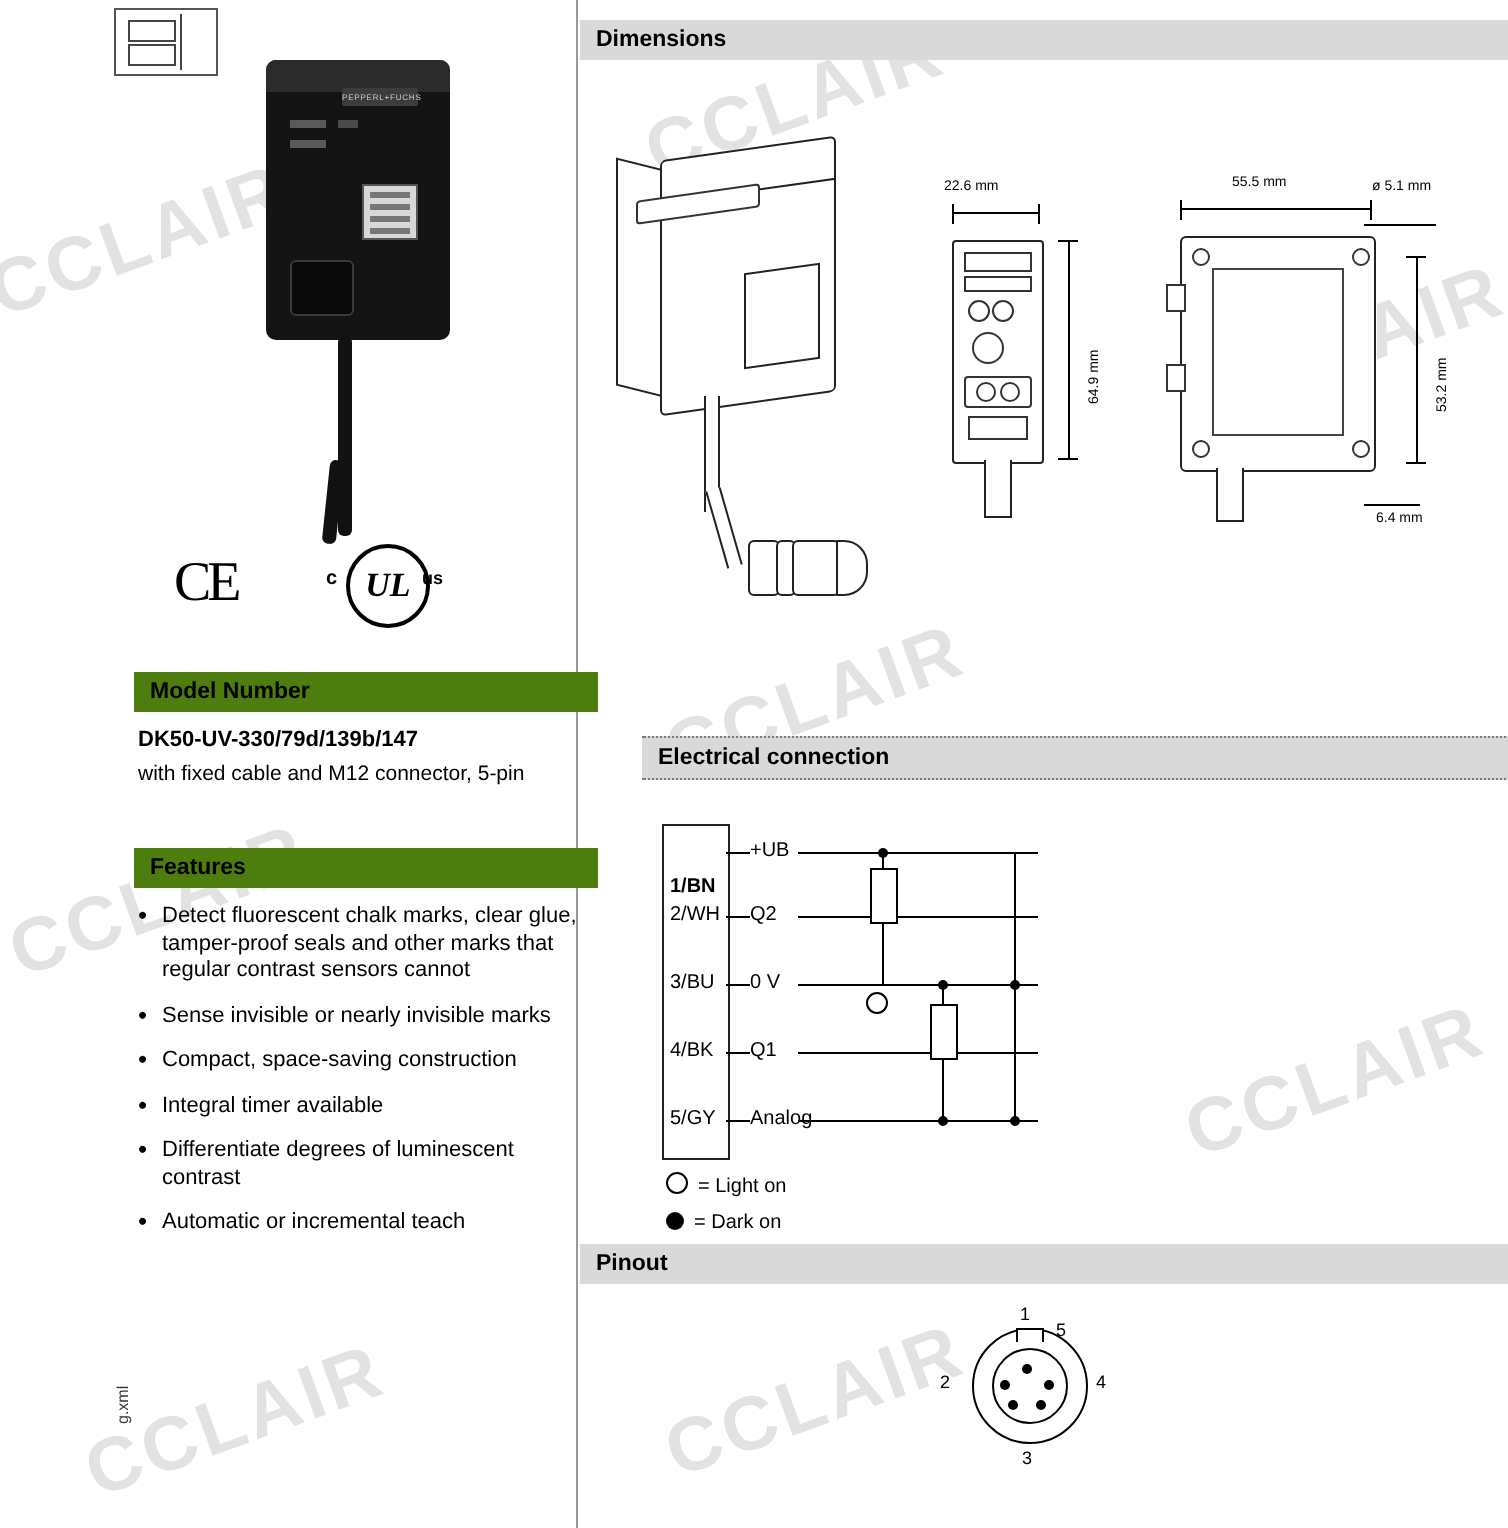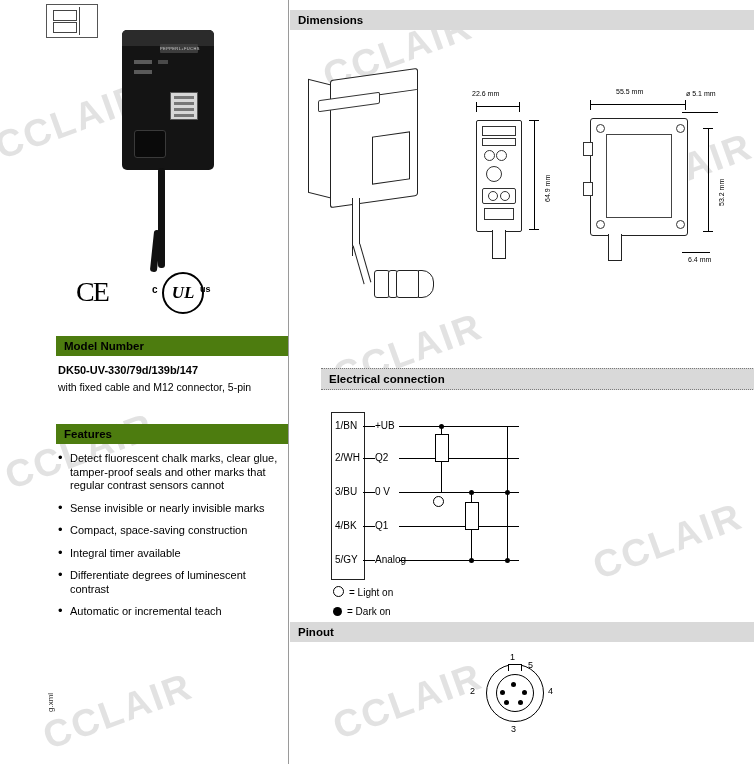--- a/index.html
+++ b/index.html
@@ -22,21 +22,21 @@
     color:rgba(150,150,150,0.28);
     font-size:38px;
     letter-spacing:2px;
     transform:rotate(-20deg);
     white-space:nowrap;
     pointer-events:none;
     user-select:none;
   }
 
   
-  .left-col{position:absolute;left:0;top:0;width:288px;height:764px;}
+  .left-col{position:absolute;left:11px;top:0;width:288px;height:764px;}
   .right-col{position:absolute;left:290px;top:0;width:531px;height:764px;}
 
   .divider-v{
     position:absolute;left:288px;top:0;width:1px;height:764px;background:#9a9a9a;
   }
 
   
   .prod-icon{
     position:absolute;left:46px;top:4px;width:50px;height:32px;
     border:1px solid #555;background:#fff;
@@ -356,21 +356,21 @@
         <div class="dim-text" style="left:398px;top:226px;">6.4 mm</div>
       </div>
     </div>
 
     <div class="rsec" style="top:368px;padding-left:31px;">
       <div class="rhead dotted">Electrical connection</div>
       <div class="elec-area">
 
         <div class="term-box"></div>
 
-        <div class="pinrow" style="left:14px;top:30px;">1/BN</div>
+        <div class="pinrow" style="left:14px;top:48px;font-weight:bold;">1/BN</div>
         <div class="pinrow" style="left:14px;top:62px;">2/WH</div>
         <div class="pinrow" style="left:14px;top:96px;">3/BU</div>
         <div class="pinrow" style="left:14px;top:130px;">4/BK</div>
         <div class="pinrow" style="left:14px;top:164px;">5/GY</div>
 
         <div class="sig" style="left:54px;top:30px;">+UB</div>
         <div class="sig" style="left:54px;top:62px;">Q2</div>
         <div class="sig" style="left:54px;top:96px;">0 V</div>
         <div class="sig" style="left:54px;top:130px;">Q1</div>
         <div class="sig" style="left:54px;top:164px;">Analog</div>

